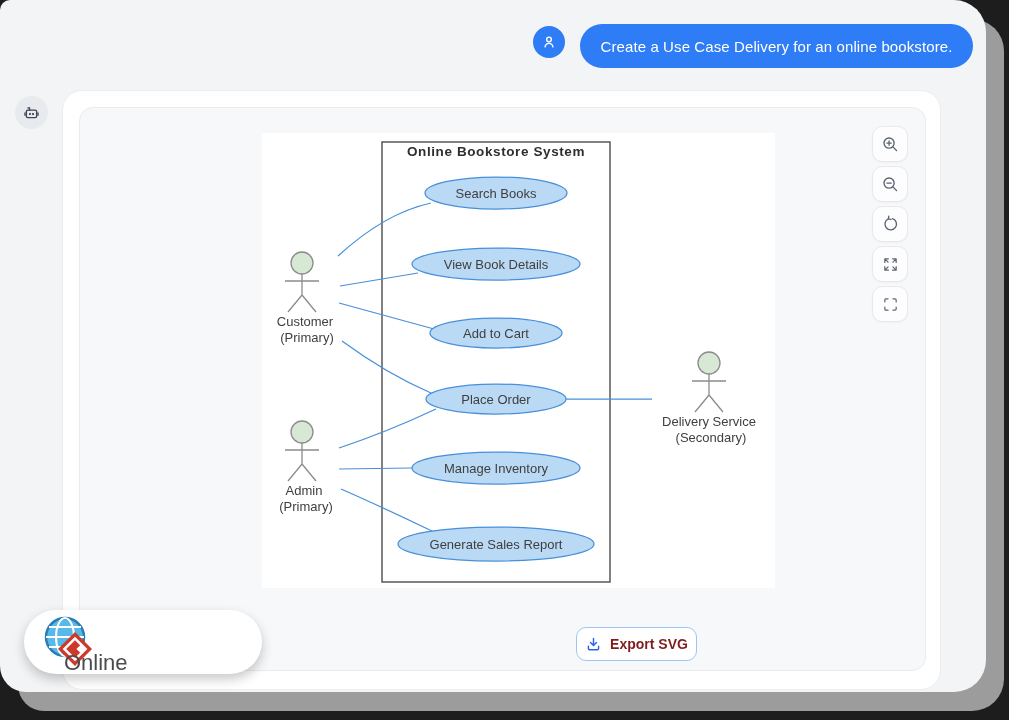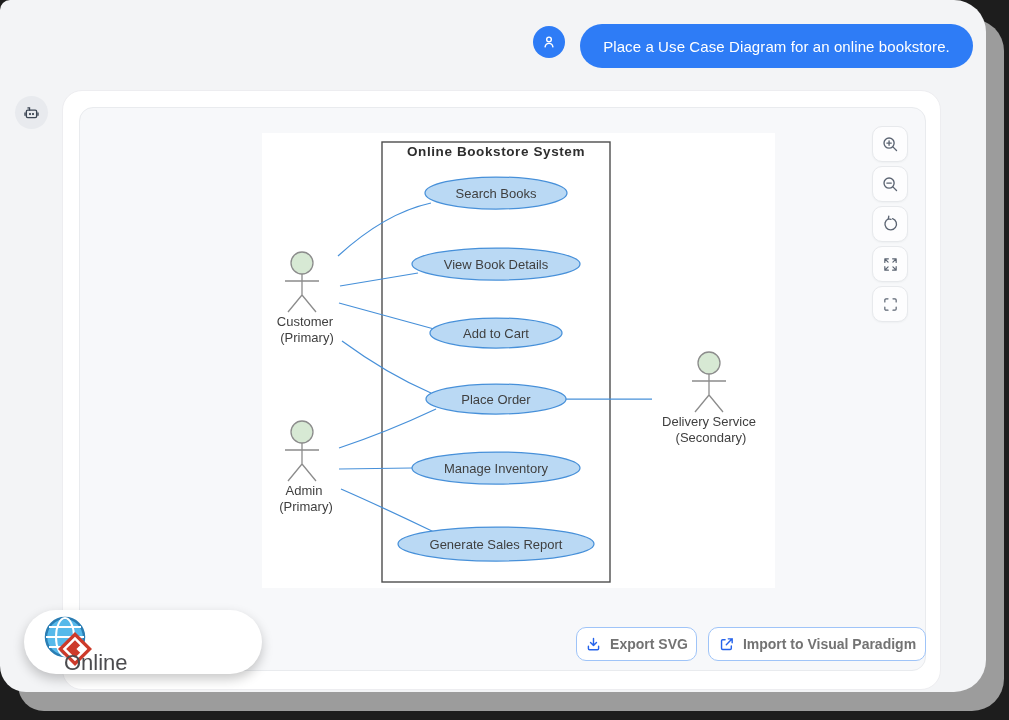--- a/index.html
+++ b/index.html
@@ -56,21 +56,21 @@
   .zoom-badge {
     position:absolute; left:17px; bottom:17px; width:45px; height:26px;
     background:#ffffff; border:1px solid #d8dbe0; border-radius:6px;
     display:flex; align-items:center; justify-content:center;
     font-size:12.5px; color:#a21caf;padding-left:45px;
   }
 
   
   .footer-btn {
     position:absolute; top:536px; height:34px; background:#ffffff;
-    border:1px solid #9fc4f8; border-radius:10px; color:#737373;
+    border:1px solid #9fc4f8; border-radius:10px; color:#7f1d1d;
     font-size:14px; font-weight:600; display:flex; align-items:center; justify-content:center;
     gap:8px; cursor:pointer; font-family:"Liberation Sans", sans-serif;
   }
   .export-btn { left:513px; width:121px; }
   .import-btn { left:645px; width:218px; }
   .footer-btn svg { stroke:#2563eb; }
 
   
   .logo-pill {
     position:absolute; left:24px; top:610px; width:238px; height:64px;
@@ -104,21 +104,21 @@
     </svg>
   </div>
 
   <div class="chat-avatar">
     <svg width="18" height="18" viewBox="0 0 24 24" fill="none" stroke="#ffffff" stroke-width="1.9" stroke-linecap="round">
       <circle cx="12" cy="8.6" r="3.1"></circle>
       <path d="M6.8 18.4c.6-3.1 2.6-4.6 5.2-4.6s4.6 1.5 5.2 4.6"></path>
     </svg>
   </div>
   <div class="chat-bubble">
-    <span>Place a Use Case Diagram for an online bookstore.</span>
+    <span>Create a Use Case Delivery for an online bookstore.</span>
   </div>
 
   <div class="card">
     <div class="panel">
 
       <svg id="diagram" class="diagram-canvas" width="513" height="455" viewBox="0 0 513 455" xmlns="http://www.w3.org/2000/svg">
           <rect x="120" y="9" width="228" height="440" fill="#ffffff" stroke="#4d4d4d" stroke-width="1.4"></rect>
           <text x="234" y="23" text-anchor="middle" class="dg-title">Online Bookstore System</text>
           <path d="M76,123 Q123,80 169,70" fill="none" stroke="#4790d9" stroke-width="1.25"></path>
           <path d="M78,153 L156,140" fill="none" stroke="#4790d9" stroke-width="1.25"></path>
@@ -189,26 +189,20 @@
         <span>100%</span>
       </div>
     </div>
 
     <div class="footer-btn export-btn">
       <svg width="17" height="17" viewBox="0 0 24 24" fill="none" stroke-width="2" stroke-linecap="round" stroke-linejoin="round">
         <path d="M12 3.5v10M7.8 9.3l4.2 4.2 4.2-4.2M4.8 14.5v3.2c0 .9.7 1.6 1.6 1.6h11.2c.9 0 1.6-.7 1.6-1.6v-3.2"></path>
       </svg>
       <span>Export SVG</span>
     </div>
-    <div class="footer-btn import-btn">
-      <svg width="17" height="17" viewBox="0 0 24 24" fill="none" stroke-width="2" stroke-linecap="round" stroke-linejoin="round">
-        <path d="M10 5.2H6.6C5.7 5.2 5 5.9 5 6.8v10.6c0 .9.7 1.6 1.6 1.6h10.6c.9 0 1.6-.7 1.6-1.6V14M14.5 4H20v5.5M20 4l-8.3 8.3"></path>
-      </svg>
-      <span>Import to Visual Paradigm</span>
-    </div>
   </div>
 
   <div class="logo-pill"></div>
   <svg class="logo-globe" width="52" height="54" viewBox="0 0 52 54">
     <circle cx="23" cy="23" r="19" fill="#57b9ea" stroke="#2a7db3" stroke-width="2.5"></circle>
     <ellipse cx="23" cy="23" rx="9" ry="19" fill="none" stroke="#ffffff" stroke-width="2"></ellipse>
     <line x1="4" y1="23" x2="42" y2="23" stroke="#ffffff" stroke-width="2"></line>
     <line x1="7" y1="13" x2="39" y2="13" stroke="#ffffff" stroke-width="2"></line>
     <line x1="7" y1="33" x2="39" y2="33" stroke="#ffffff" stroke-width="2"></line>
     <g transform="translate(33,35) rotate(45)">

